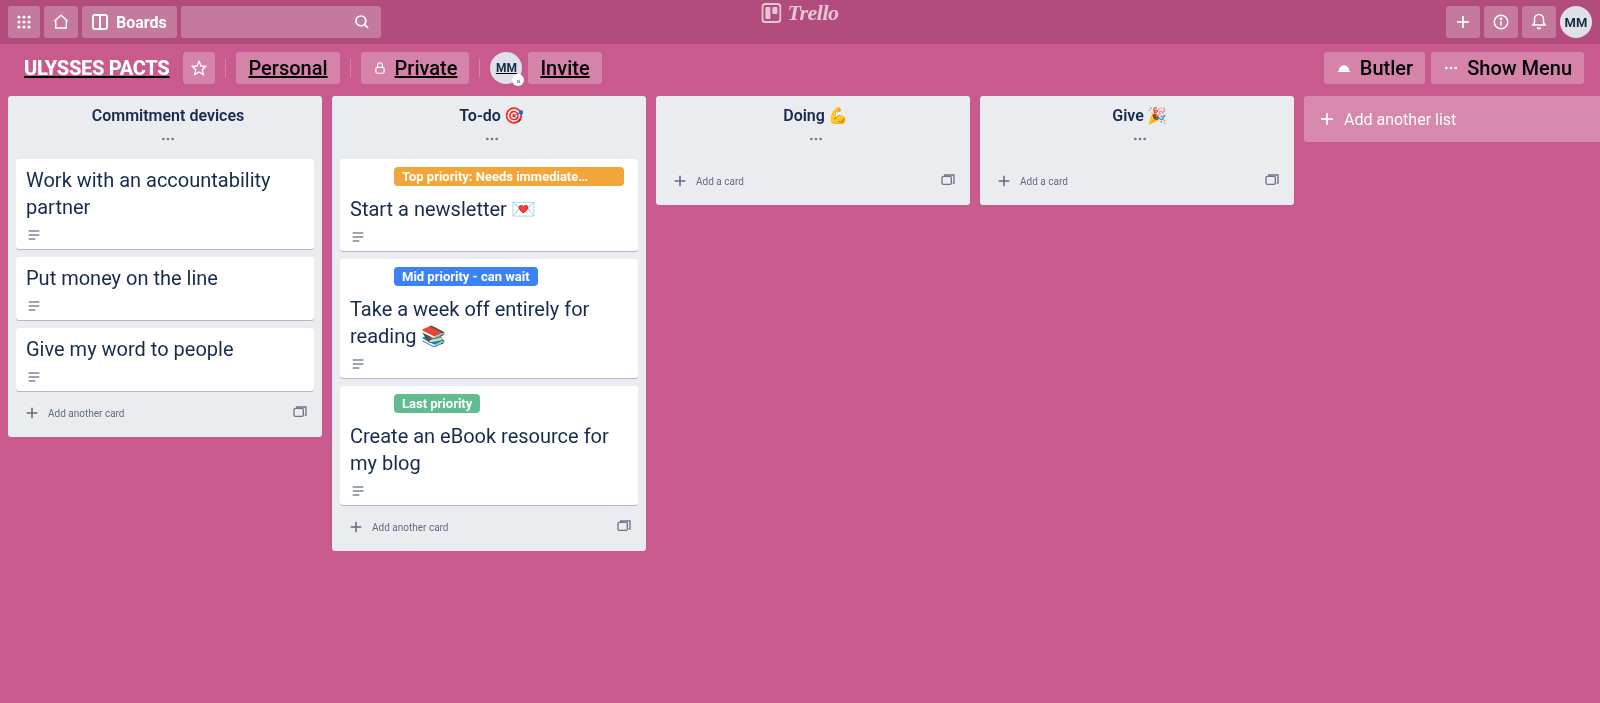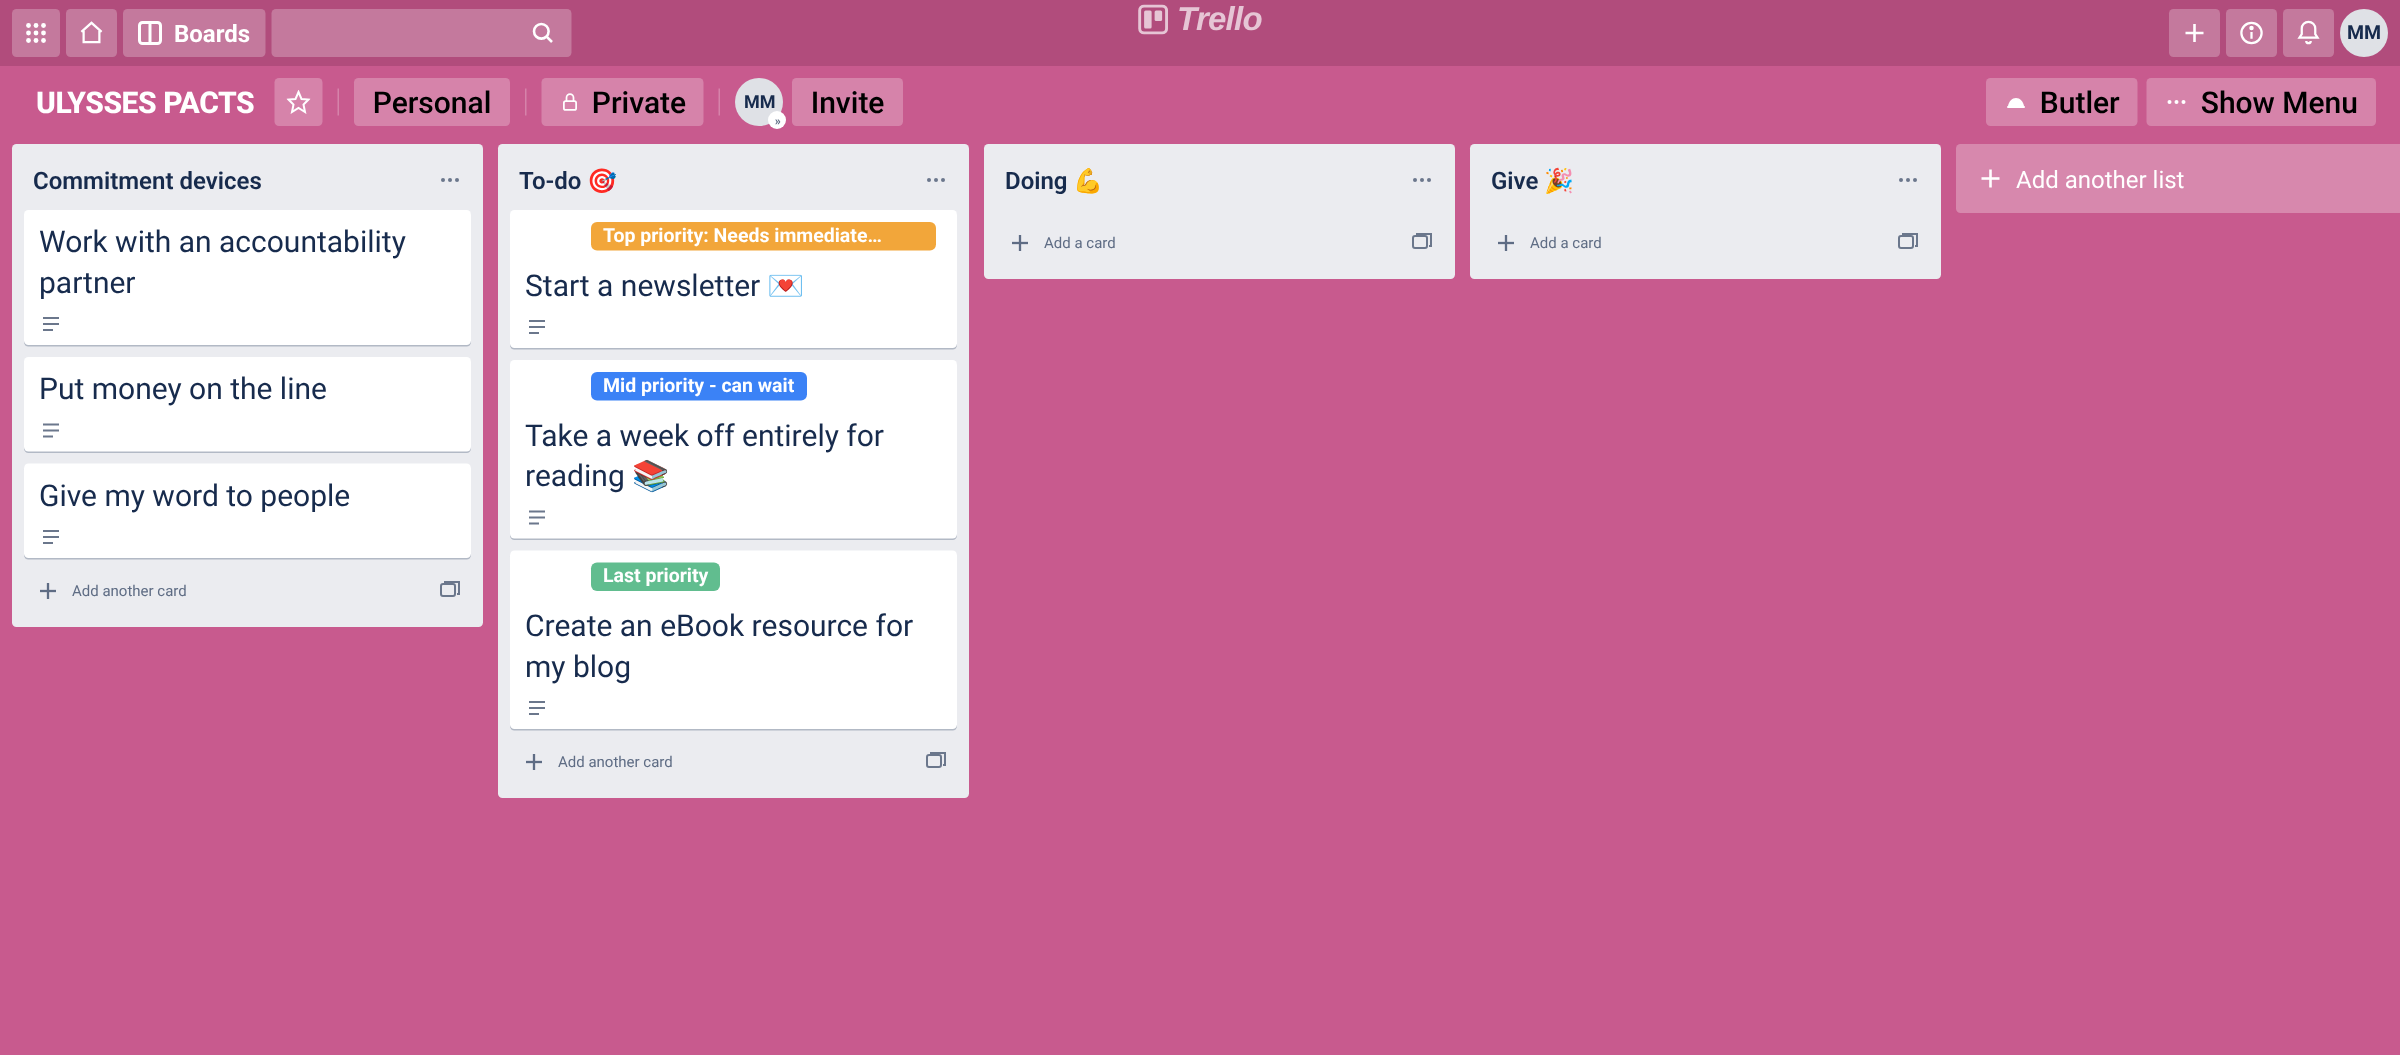--- a/index.html
+++ b/index.html
@@ -6,38 +6,38 @@
     body { width: 1600px; height: 703px; background: #c85a8e; overflow: hidden; }
 
     
     .topbar { height: 44px; background: #b14c7c; display: flex; padding: 0 8px; gap: 19px; }
     .topbar-left { display: flex; align-items: center; gap: 4px; flex: 1; }
     .topbar-right { display: flex; align-items: center; gap: 4px; }
     .tb-btn { height: 32px; min-width: 32px; background: rgba(255,255,255,0.25); border: none; border-radius: 3px; display: flex; align-items: center; justify-content: center; padding: 0 8px; color: #fff; cursor: pointer; }
     .tb-btn.boards { padding: 0 10px; gap: 8px; font-weight: 700; font-size: 16px; }
     .tb-search { width: 200px; height: 32px; background: rgba(255,255,255,0.25); border-radius: 3px; display: flex; align-items: center; justify-content: flex-end; padding: 0 10px; cursor: text; }
     .logo-wrap { position:absolute; left:50%; transform:translateX(-50%); display:flex; align-items:center; gap:6px; color: rgba(255,255,255,0.68); font-weight:700; }
-    .logo-text { font-family: Liberation Sans, sans-serif; font-style: italic; font-size: 22px; font-weight: 700; letter-spacing: -0.5px; }
+    .logo-text { font-family: Liberation Serif, serif; font-style: italic; font-size: 22px; font-weight: 700; letter-spacing: -0.5px; }
     .avatar { width: 32px; height: 32px; border-radius: 50%; background: #dfe1e6; color: #172b4d; font-weight: 700; font-size: 13px; display:flex; align-items:center; justify-content:center; }
     .avatar-small { width: 32px; height: 32px; border-radius: 50%; background: #dfe1e6; color: #172b4d; font-weight:700; font-size:12px; display:flex; align-items:center; justify-content:center; position:relative;}
     .avatar-badge { position:absolute; bottom:-2px; right:-2px; width:12px; height:12px; border-radius:50%; background:#fff; display:flex; align-items:center; justify-content:center; font-size:8px; color:#5e6c84;}
 
     
     .board-header { height: 48px; display:flex; align-items:center; padding: 6px 16px; gap: 8px; }
-    .board-header-left { display:flex; align-items:center; gap: 6px; }
+    .board-header-left { display:flex; align-items:center; gap: 6px; text-decoration: underline; }
     .board-name { color:#fff; font-weight:800; font-size:20px; letter-spacing: -0.3px; padding: 0 8px 0 8px; white-space:nowrap; }
     .bh-btn { background: rgba(255,255,255,0.25); border:none; border-radius:3px; height:32px; padding: 0 12px; color:#000000; display:flex; align-items:center; gap:8px; cursor:pointer; font-size:20px; font-weight:500;}
     .bh-btn.icon-only { padding:0; width:32px; justify-content:center;}
     .bh-divider { width:1px; height:18px; background: rgba(255,255,255,0.25); margin: 0 4px; }
     .board-header-right { margin-left:auto; display:flex; gap:6px; }
 
     
     .board-canvas { display:flex; align-items:flex-start; padding: 4px 8px; gap: 10px; overflow-x:auto; height: calc(703px - 44px - 48px);}
     .list { width: 314px; flex-shrink:0; background: #ebecf0; border-radius:3px; display:flex; flex-direction:column; }
-    .list-header { display:flex; align-items:center; padding: 10px 8px 6px 14px; }
+    .list-header { display:flex; align-items:center; padding: 10px 8px 6px 14px; flex-direction: column; }
     .list-title { flex:1; font-weight:600; color:#172b4d; font-size:16px; }
     .list-menu { width:28px; height:28px; display:flex; align-items:center; justify-content:center; color:#6b778c; cursor:pointer; border-radius:3px;}
     .list-cards { padding: 0 8px; display:flex; flex-direction:column; gap:8px; }
     .card { background:#fff; border-radius:3px; box-shadow: 0 1px 0 rgba(9,30,66,0.25); padding: 8px 10px 6px 10px; cursor:pointer;}
     .card-title { color:#172b4d; font-size:20px; line-height:1.35; }
     .card-badges { display:flex; gap:6px; padding-top:6px; color:#6b778c; }
     .label { display:inline-block; border-radius:4px; padding: 2px 8px; font-size:13px; font-weight:700; color:#fff; margin-bottom:6px; max-width:100%; overflow:hidden; text-overflow:ellipsis; white-space:nowrap;margin-left:44px;}
     .label-orange { background:#f2a63a; }
     .label-navy { background:#3b82f6; }
     .label-green { background:#61bd8f; }

